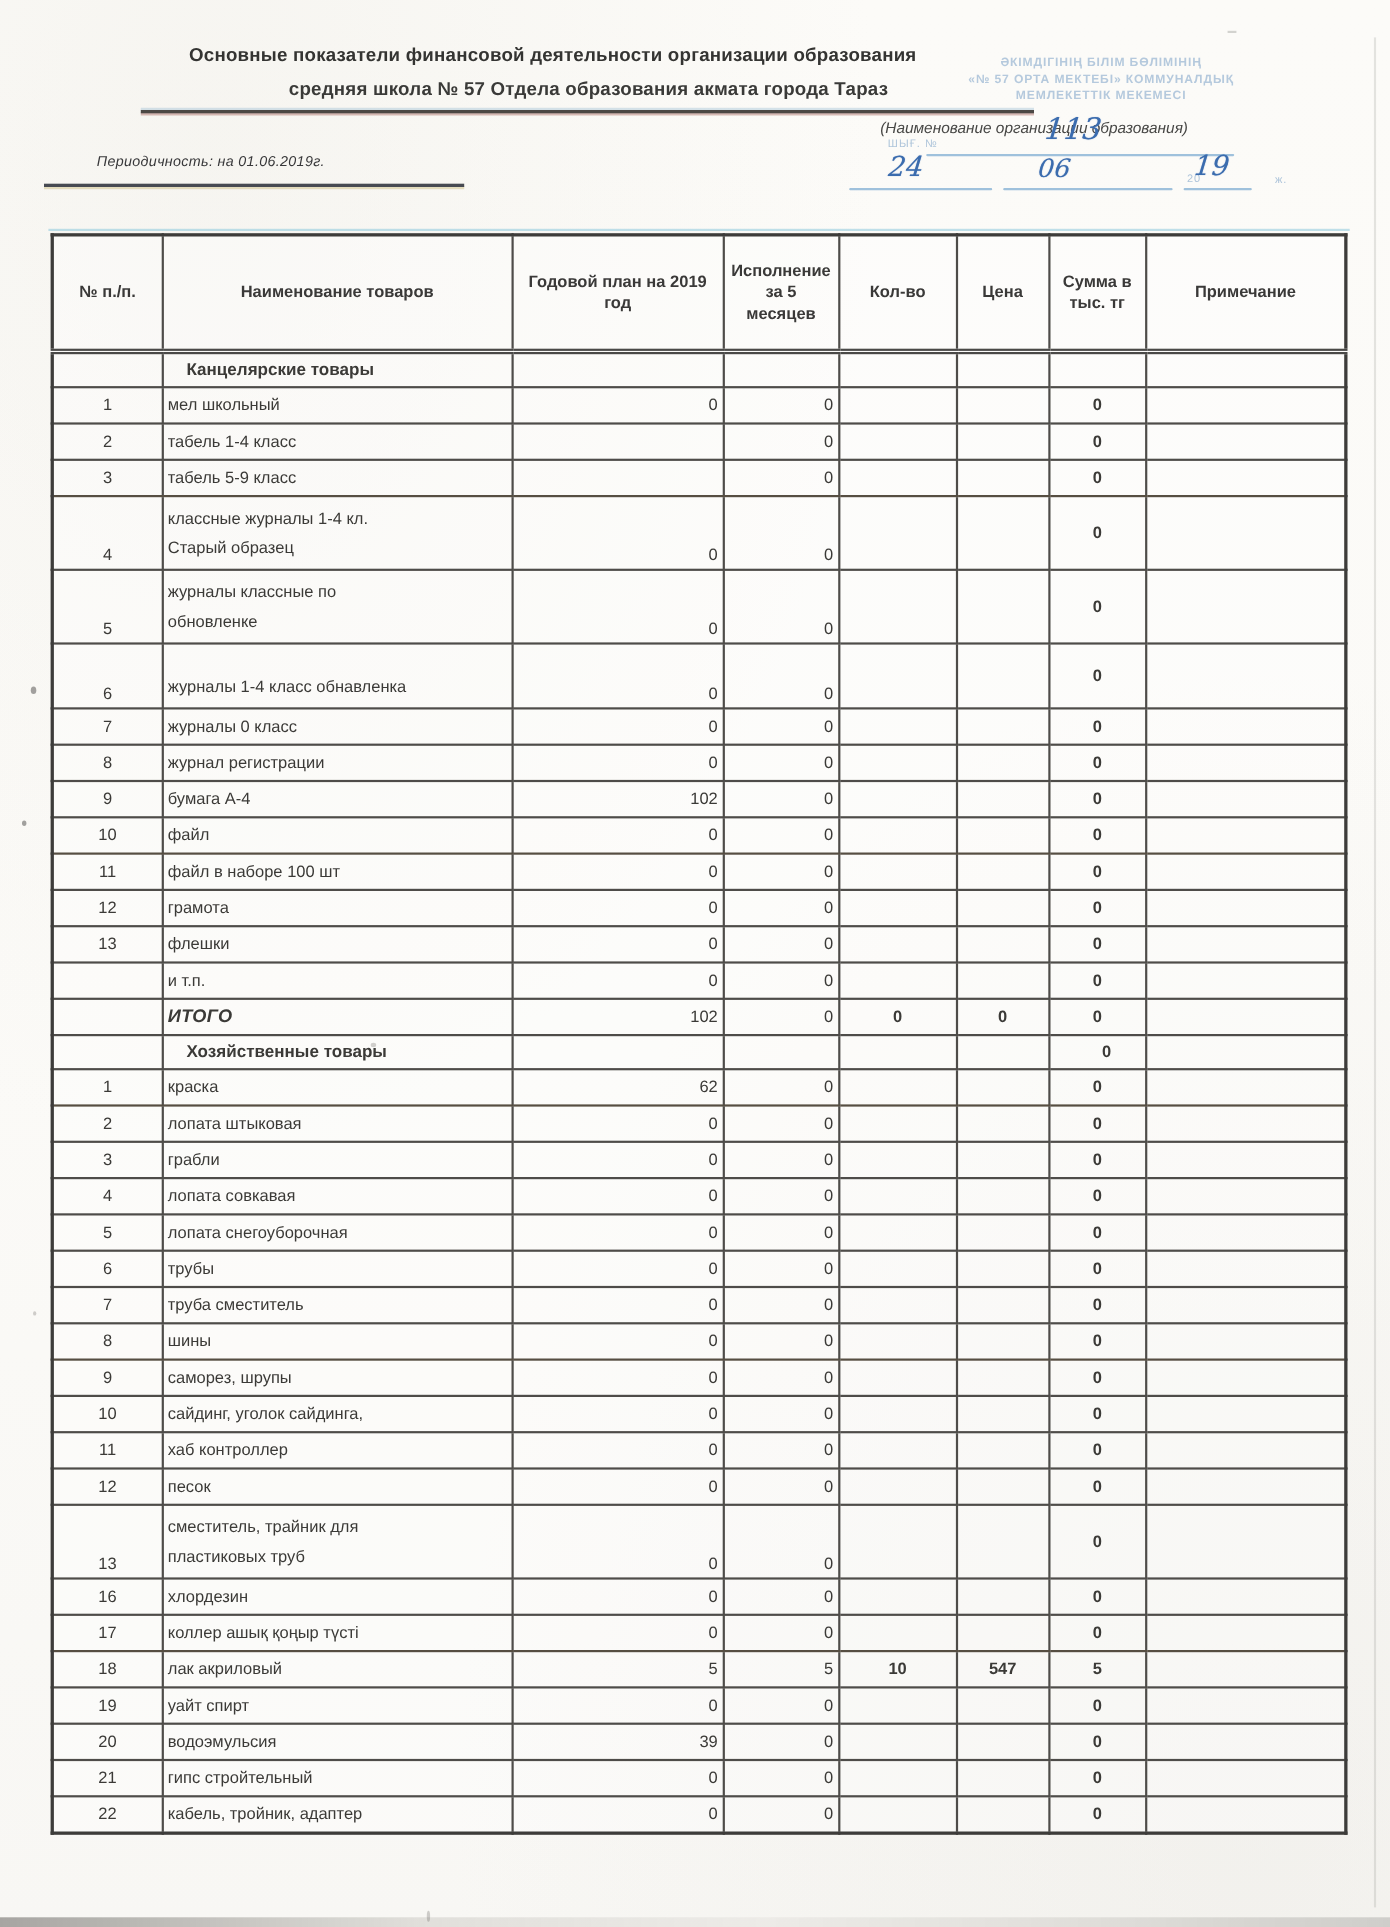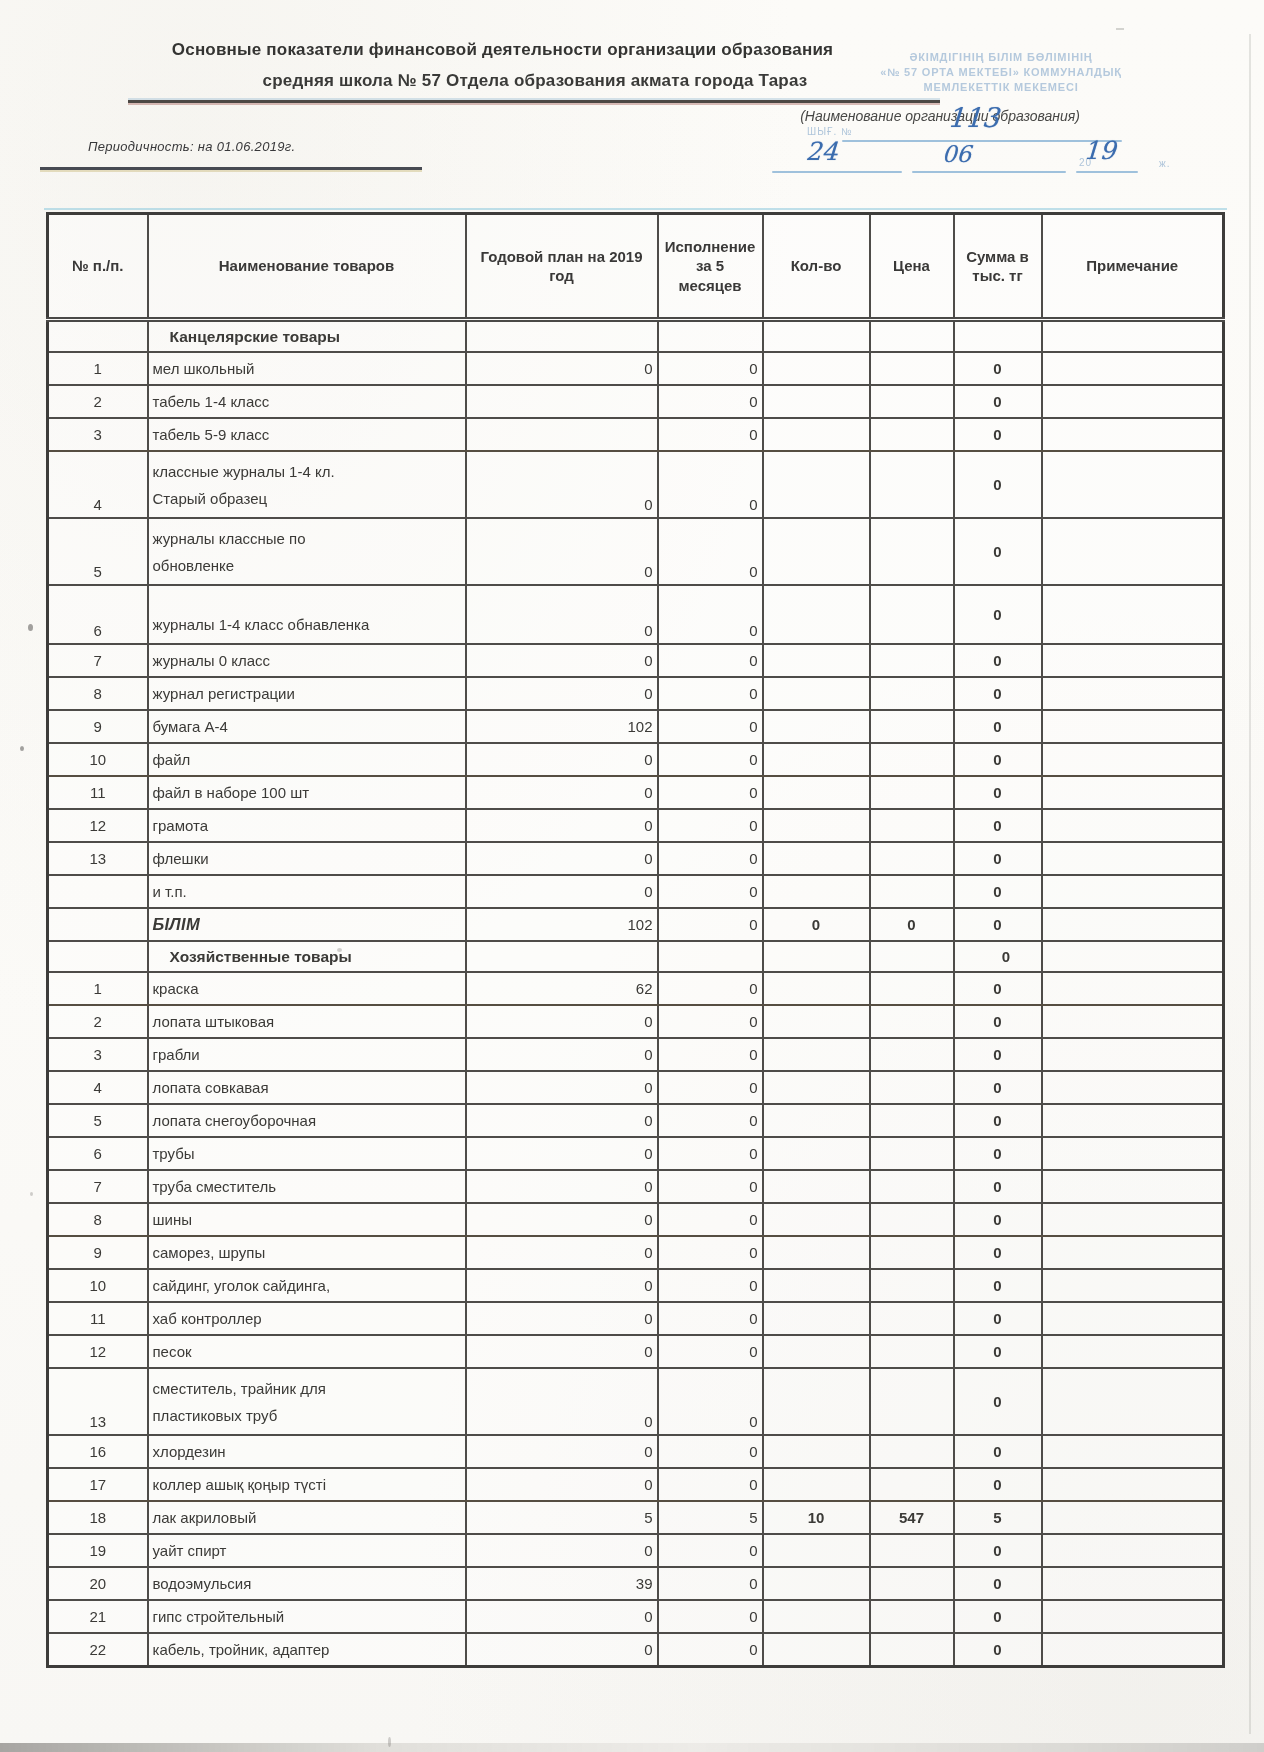--- a/index.html
+++ b/index.html
@@ -315,21 +315,21 @@
             <td class="col-name">и т.п.</td>
             <td class="col-plan num-r">0</td>
             <td class="col-exec num-r">0</td>
             <td class="col-qty num-c"></td>
             <td class="col-price num-c"></td>
             <td class="col-sum num-c">0</td>
             <td class="col-note"></td>
           </tr>
           <tr class="total">
             <td class="col-num"></td>
-            <td class="col-name">БІЛІМ</td>
+            <td class="col-name">ИТОГО</td>
             <td class="col-plan num-r">102</td>
             <td class="col-exec num-r">0</td>
             <td class="col-qty num-c">0</td>
             <td class="col-price num-c">0</td>
             <td class="col-sum num-c">0</td>
             <td class="col-note"></td>
           </tr>
           <tr class="section">
             <td class="col-num"></td>
             <td class="col-name">Хозяйственные товары</td>

